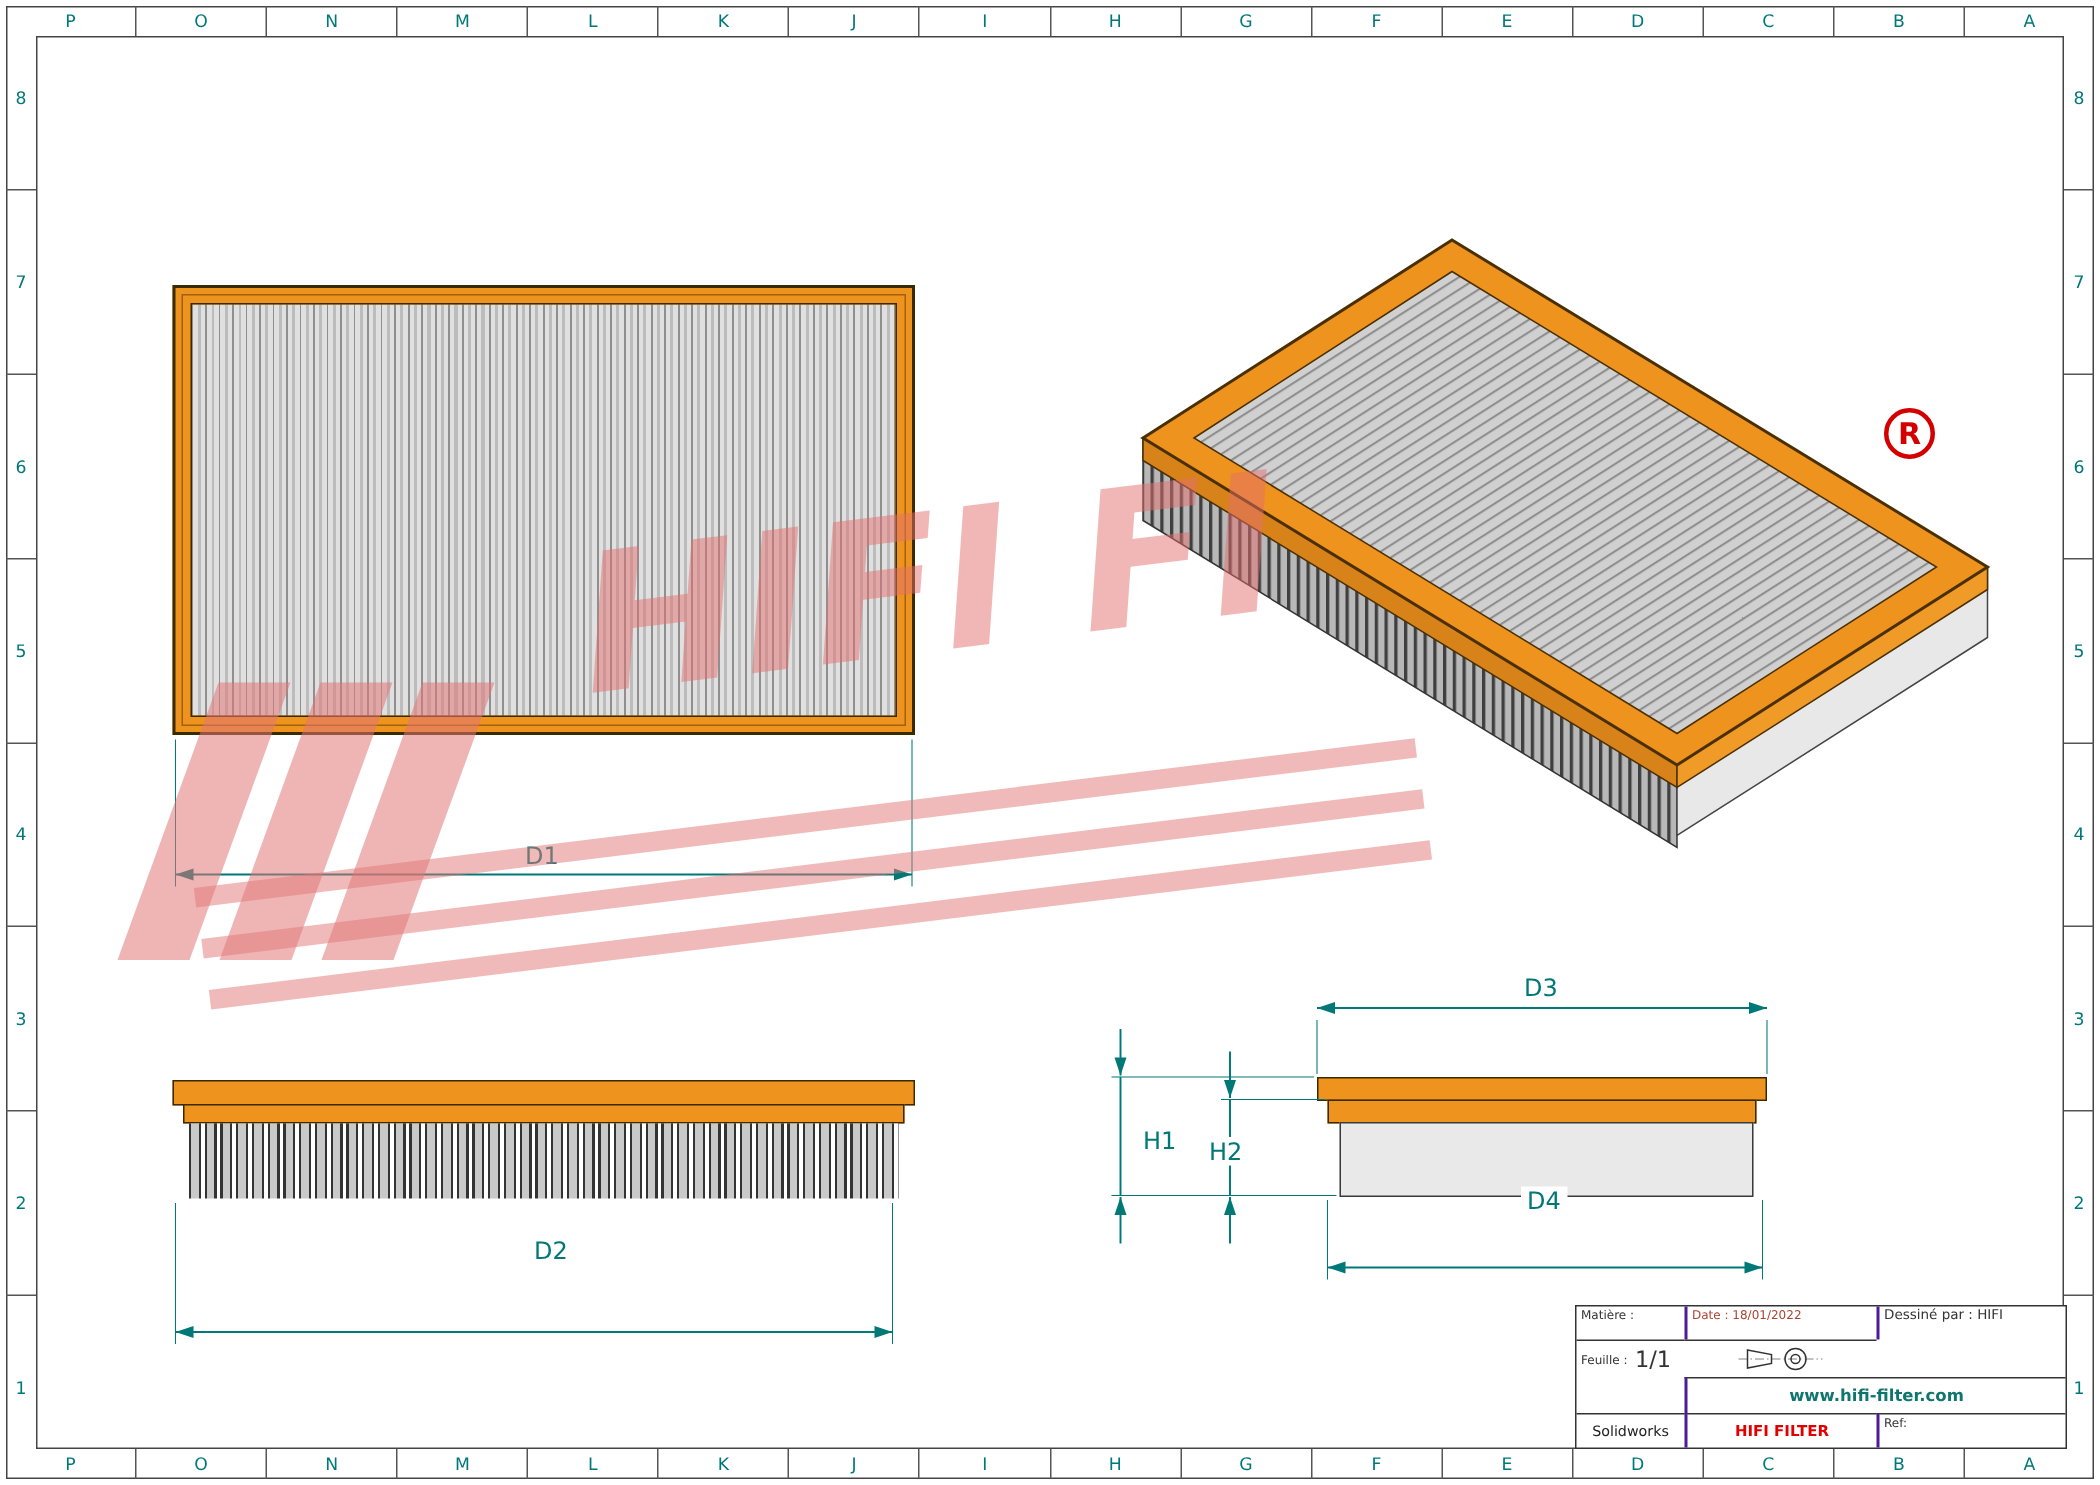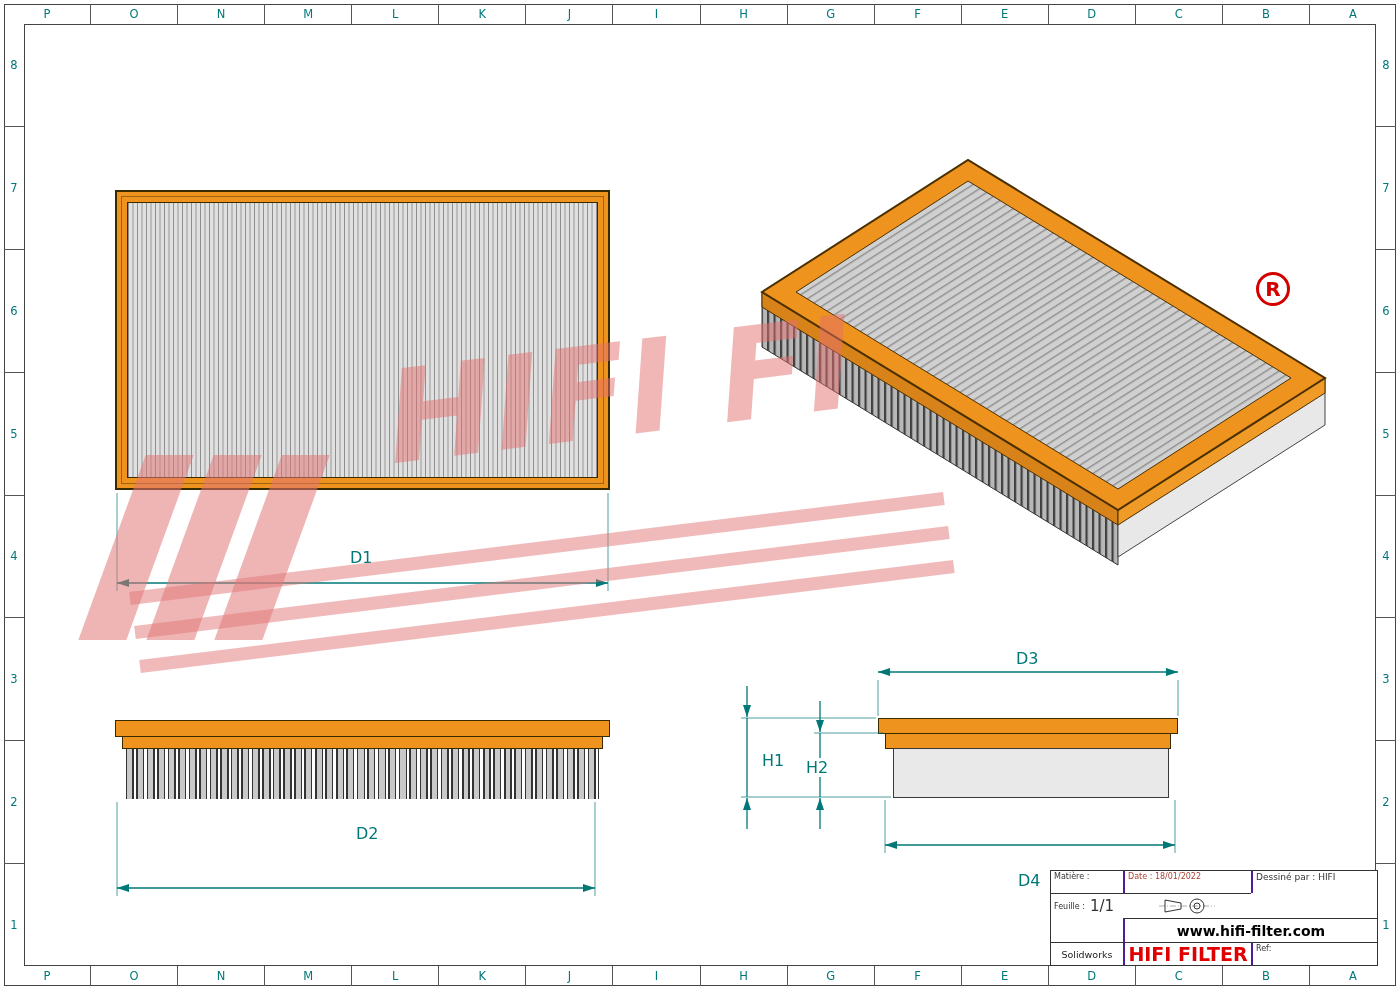--- a/index.html
+++ b/index.html
@@ -43,23 +43,23 @@
   .tb-cell{border-left:2px solid #4c1d95;border-top:1px solid #333;padding:1px 3px;overflow:hidden}
   .no-l{border-left:none}
   .no-t{border-top:none}
   .c-matiere{font-size:8px;color:#333}
   .c-date{font-size:8px;color:#aa4433}
   .c-dessine{font-size:9px;color:#333}
   .c-feuille{font-size:8px;color:#333;display:flex;align-items:center;gap:5px}
   .c-feuille .big{font-size:15px}
   .c-part{grid-column:2/4;display:flex;align-items:center;justify-content:center;color:#e00000;font-size:17px;letter-spacing:.5px}
   .c-symbol{display:flex;align-items:center;justify-content:center}
-  .c-web{grid-column:2/4;display:flex;align-items:center;justify-content:center;color:#000000;font-weight:bold;font-size:14px}
+  .c-web{grid-column:2/4;display:flex;align-items:center;justify-content:center;color:#0f766e;font-weight:bold;font-size:11px}
   .c-solid{display:flex;align-items:center;justify-content:center;font-size:9.5px;color:#222}
-  .c-brand{display:flex;align-items:center;justify-content:center;color:#e00000;font-weight:bold;font-size:19px}
+  .c-brand{display:flex;align-items:center;justify-content:center;color:#e00000;font-weight:bold;font-size:10px}
   .c-ref{font-size:8px;color:#333}
 
   svg.overlay{position:absolute;left:0;top:0;z-index:2;pointer-events:none}
 </style>
 </head>
 <body>
 
 <div class="abs outer-border"></div>
 <div class="abs inner-border"></div>
 
@@ -186,24 +186,24 @@
     <line x1="885" y1="845" x2="1175" y2="845" marker-start="url(#arr)" marker-end="url(#arr)"></line>
     <line x1="747" y1="718" x2="747" y2="797"></line>
     <line x1="747" y1="686" x2="747" y2="717" marker-end="url(#arr)"></line>
     <line x1="747" y1="829" x2="747" y2="798" marker-end="url(#arr)"></line>
     <line x1="820" y1="733" x2="820" y2="797"></line>
     <line x1="820" y1="701" x2="820" y2="732" marker-end="url(#arr)"></line>
     <line x1="820" y1="829" x2="820" y2="798" marker-end="url(#arr)"></line>
   </g>
 </svg>
 
-<div class="abs dim-label" style="left:346px;top:548px">D1</div>
+<div class="abs dim-label" style="left:346px;top:561px">D1</div>
 <div class="abs dim-label" style="left:352px;top:824px">D2</div>
 <div class="abs dim-label" style="left:1012px;top:649px">D3</div>
-<div class="abs dim-label" style="left:1014px;top:871px">D4</div>
+<div class="abs dim-label" style="left:1014px;top:791px">D4</div>
 <div class="abs dim-label" style="left:758px;top:751px">H1</div>
 <div class="abs dim-label" style="left:802px;top:758px">H2</div>
 
 <div class="abs wm" style="left:0;top:0">
   <div class="abs wm-text" style="left:395px;top:355px">HIFI FI</div>
   <div class="abs wm-stripe" style="left:130px;top:592px;width:820px"></div>
   <div class="abs wm-stripe" style="left:135px;top:626px;width:820px"></div>
   <div class="abs wm-stripe" style="left:140px;top:660px;width:820px"></div>
   <div class="abs wm-bar" style="left:112px;top:455px"></div>
   <div class="abs wm-bar" style="left:180px;top:455px"></div>

